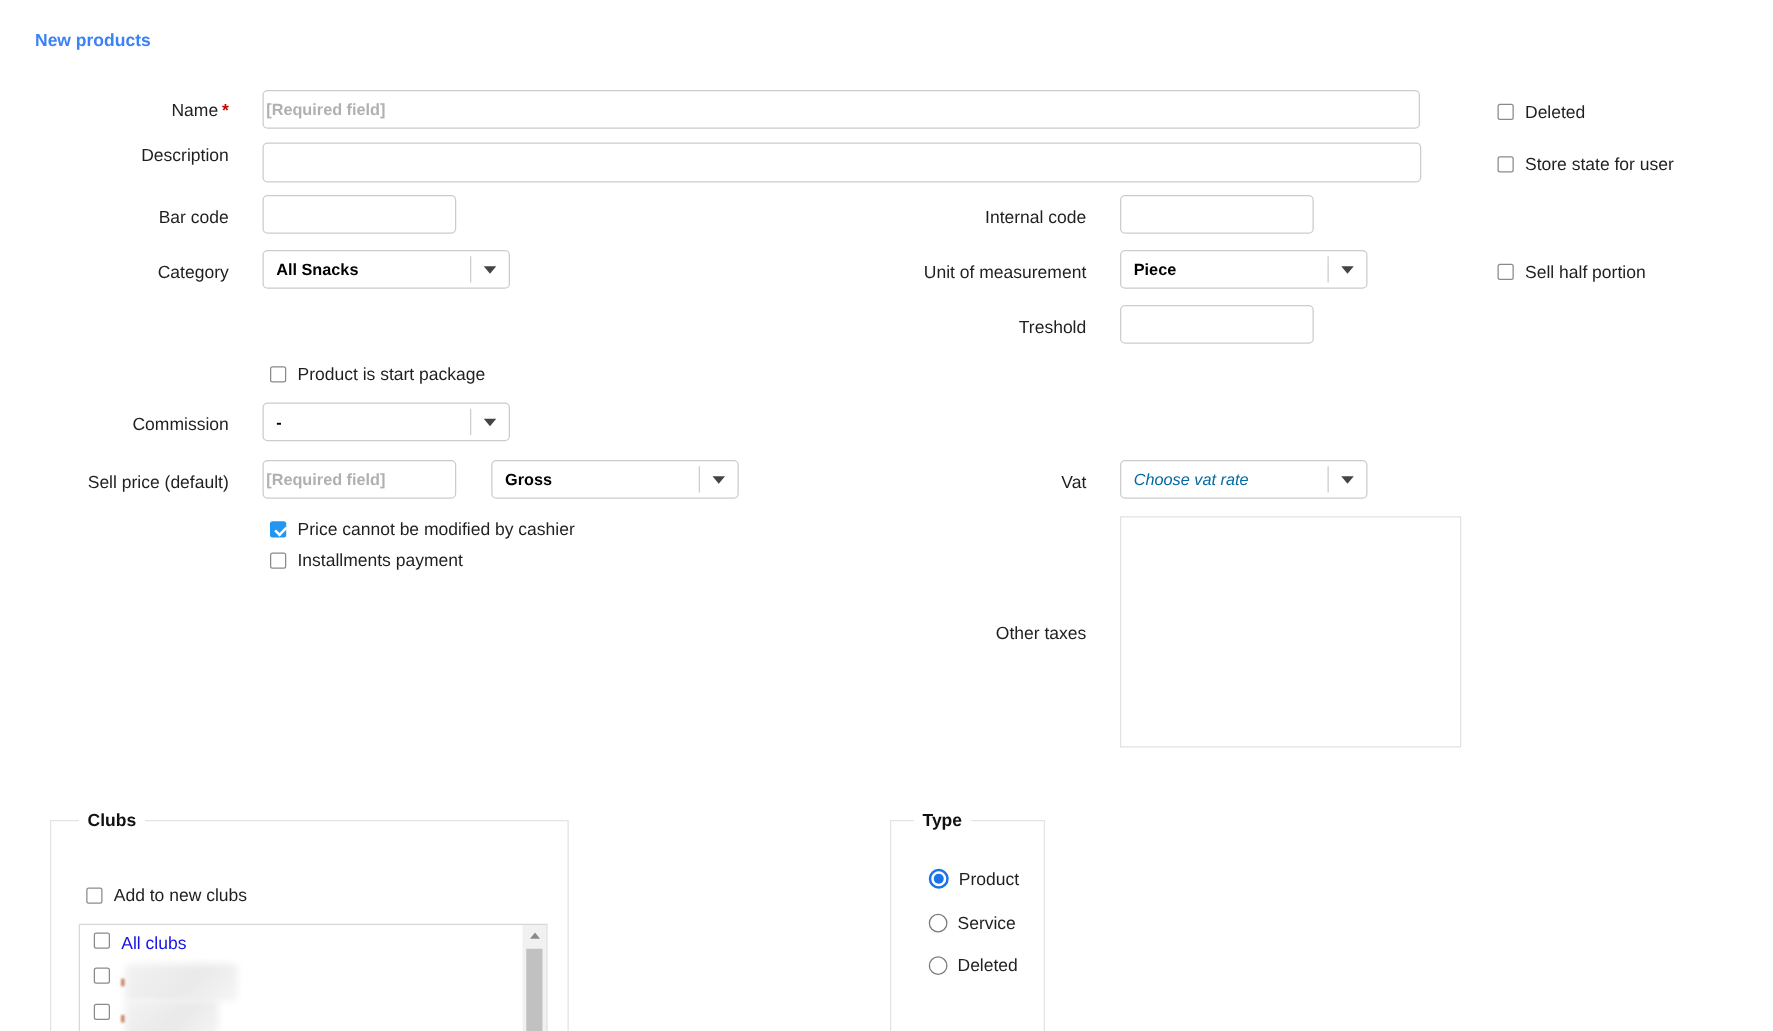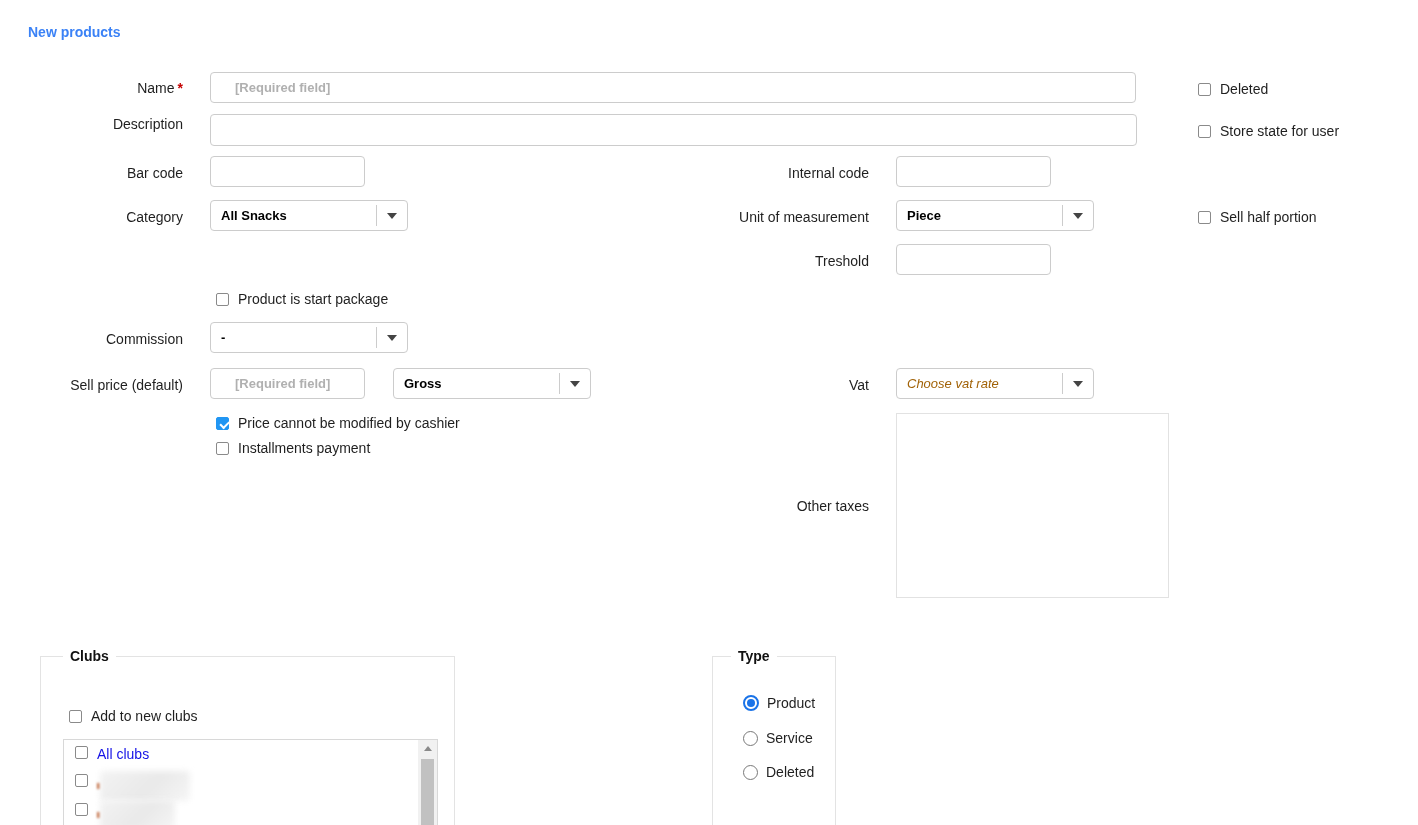--- a/index.html
+++ b/index.html
@@ -9,26 +9,26 @@
 
   .page-title { position:absolute; left:28px; top:24px; font-size:14px; font-weight:bold; color:#3b82f6; }
 
   .lbl { position:absolute; font-size:14px; color:#1f1f1f; text-align:right; line-height:16px; }
   .lbl-left  { left:0;   width:183px; }
   .lbl-right { left:600px; width:269px; }
   .req { color:#c40000; font-weight:bold; margin-left:3px; font-size:14px; }
 
   .tinput { position:absolute; height:31px; border:1px solid #ccc; border-radius:4px;
             background:#fff; font-family:"Liberation Sans",sans-serif; font-size:13px;
-            color:#333; padding:0 24px; outline:none; }
+            color:#333; padding:0 2px; outline:none; }
   .tinput::placeholder { color:#b0b0b0; font-weight:bold; opacity:1; }
 
   .dd { position:absolute; height:31px; border:1px solid #ccc; border-radius:4px; background:#fff; cursor:pointer; }
   .dd-value { position:absolute; left:10px; top:0; line-height:29px; font-size:13px; font-weight:bold; color:#000000; white-space:nowrap; }
-  .dd-value.placeholder { font-weight:normal; font-style:italic; color:#a16207; }
+  .dd-value.placeholder { font-weight:normal; font-style:italic; color:#0369a1; }
   .dd-btn { position:absolute; right:0; top:4px; bottom:4px; width:31px; border-left:1px solid #ccc;
             display:flex; align-items:center; justify-content:center; }
   .dd-arrow { width:0; height:0; border-left:5px solid transparent; border-right:5px solid transparent; border-top:6px solid #444; }
 
   .cbrow { position:absolute; display:flex; align-items:center; gap:9px; }
   .cb { width:13px; height:13px; border:1px solid #8a8a8a; border-radius:2px; background:#fff; flex:0 0 13px; position:relative; cursor:pointer; }
   .cb.checked { background:#2196f3; border-color:#2196f3; }
   .cb.checked::after { content:""; position:absolute; left:2.5px; top:3px; width:7px; height:3.5px;
                        border-left:2px solid #fff; border-bottom:2px solid #fff; transform:rotate(-45deg); }
   .cblabel { font-size:14px; color:#1f1f1f; white-space:nowrap; }

